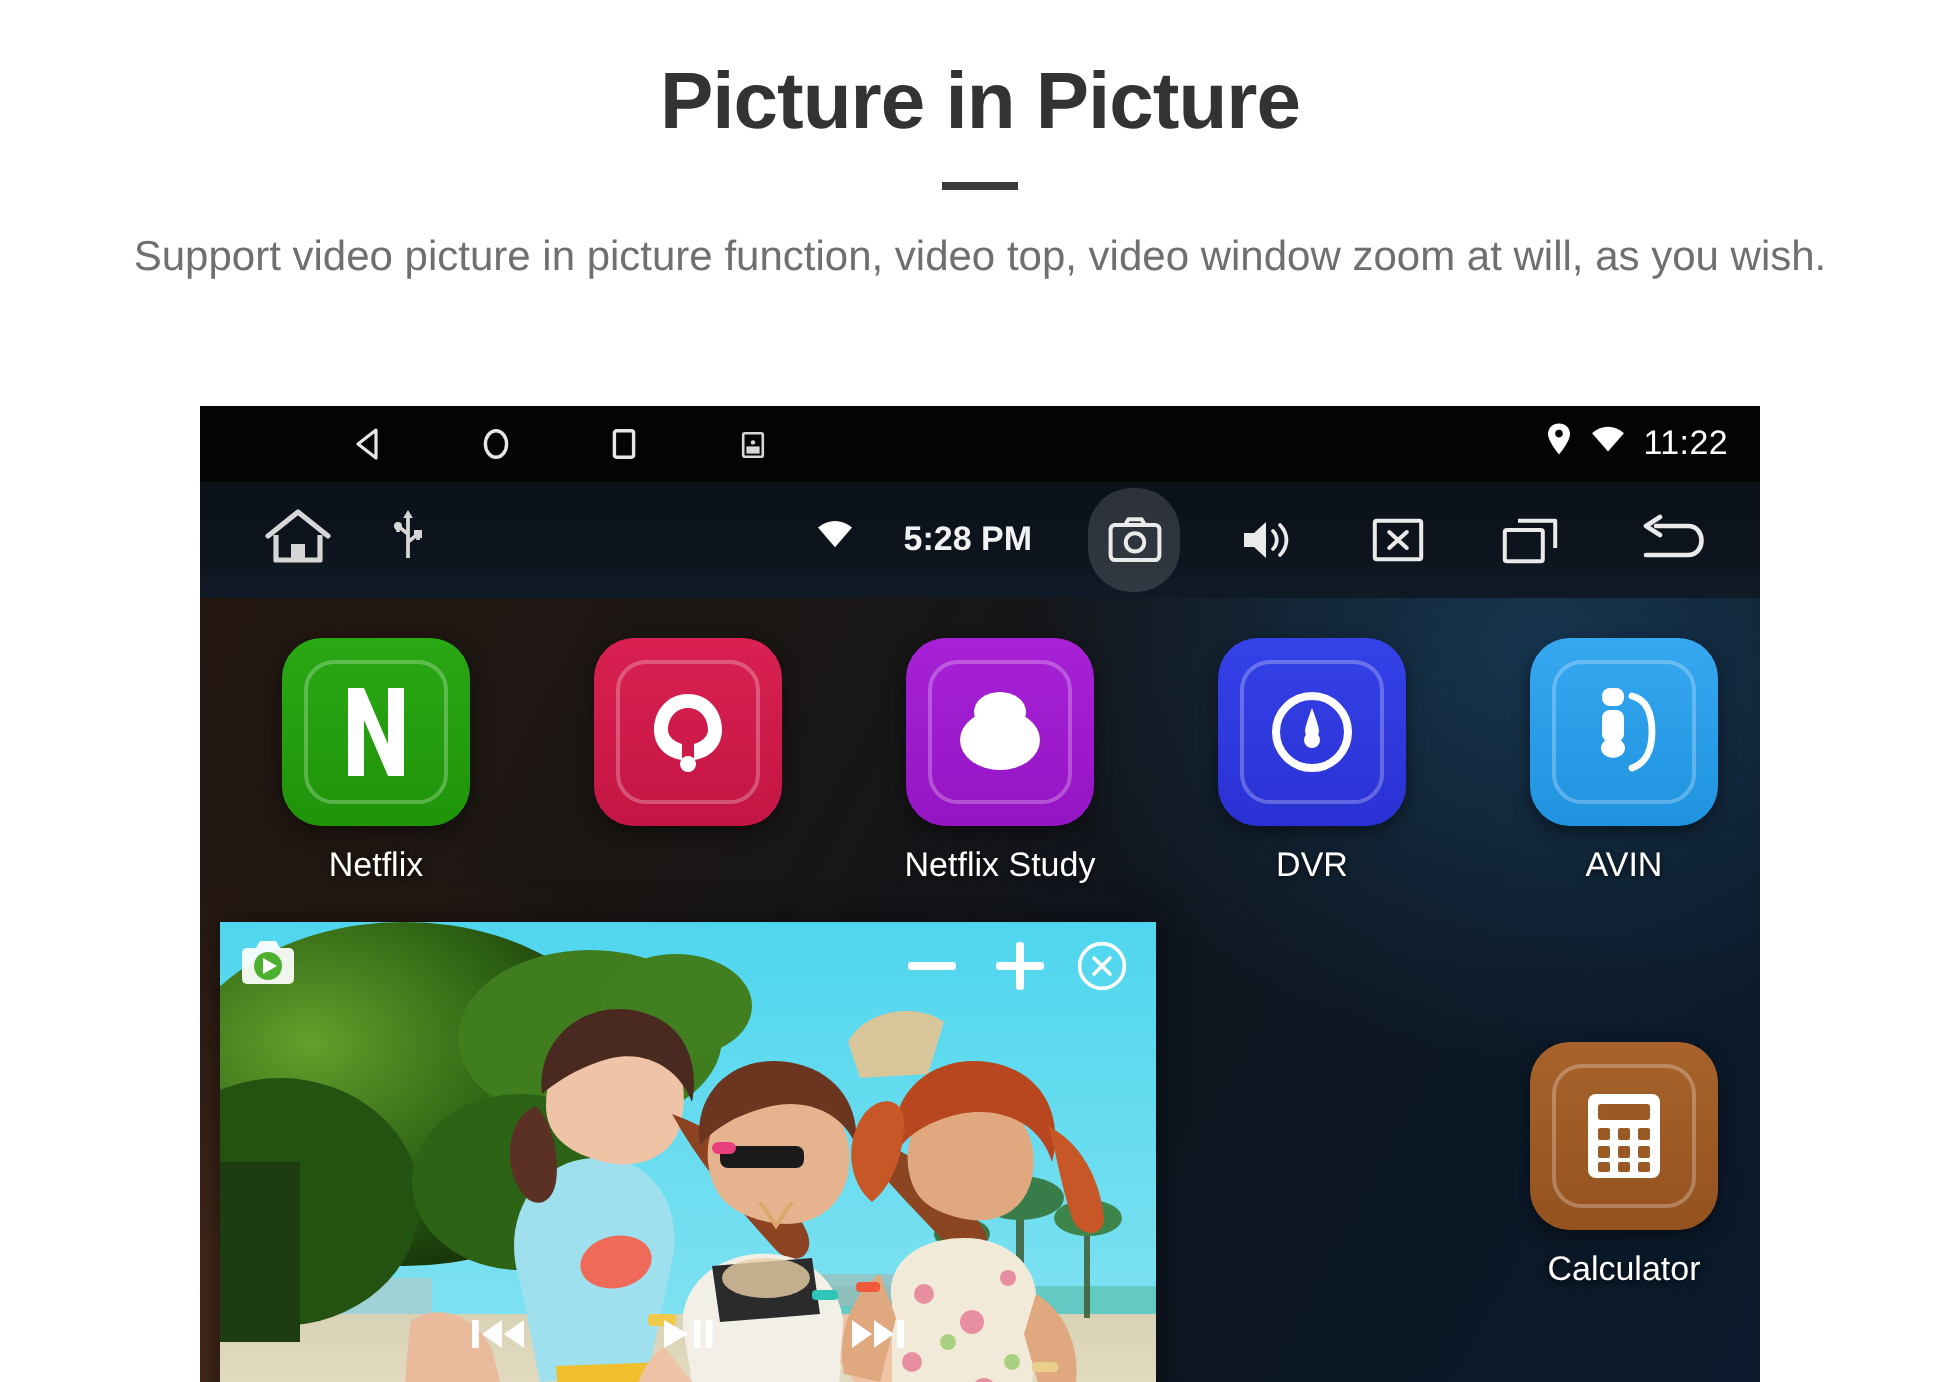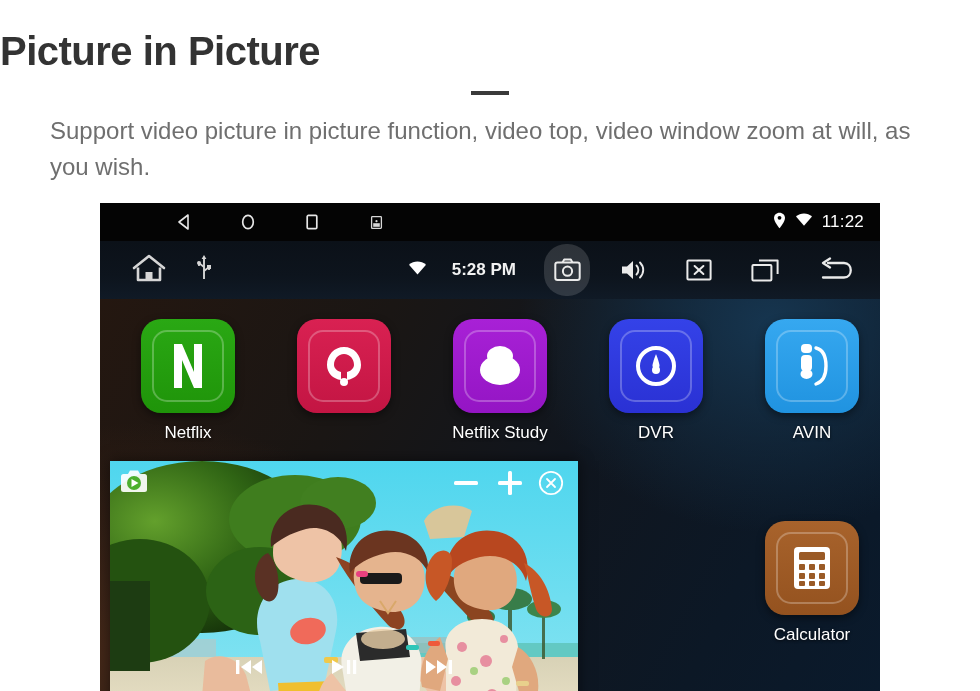--- a/index.html
+++ b/index.html
@@ -4,32 +4,32 @@
 <style>
   * { box-sizing: border-box; margin: 0; padding: 0; }
   html, body {
     width: 980px; height: 691px;
     background: #ffffff;
     font-family: "Liberation Sans", sans-serif;
     overflow: hidden;
   }
 
   
-  .page-header { width: 980px; padding-top: 28px; }
+  .page-header { width: 980px; padding-top: 28px; text-align: center; }
   .page-title {
     font-size: 40px; font-weight: bold; color: #333333;
     letter-spacing: -0.5px; line-height: 1.15;
   }
   .title-rule {
     width: 38px; height: 4px; background: #3a3a3a;
     margin: 17px auto 0;
   }
   .page-subtitle {
     margin: 18px auto 0; width: 880px;
-    font-size: 24px; color: #6f6f6f; line-height: 1.5;
+    font-size: 21px; color: #6f6f6f; line-height: 1.5;
   }
 
   
   .device {
     position: absolute; left: 100px; top: 203px;
     width: 780px; height: 488px;
     overflow: hidden;
   }
 
   

